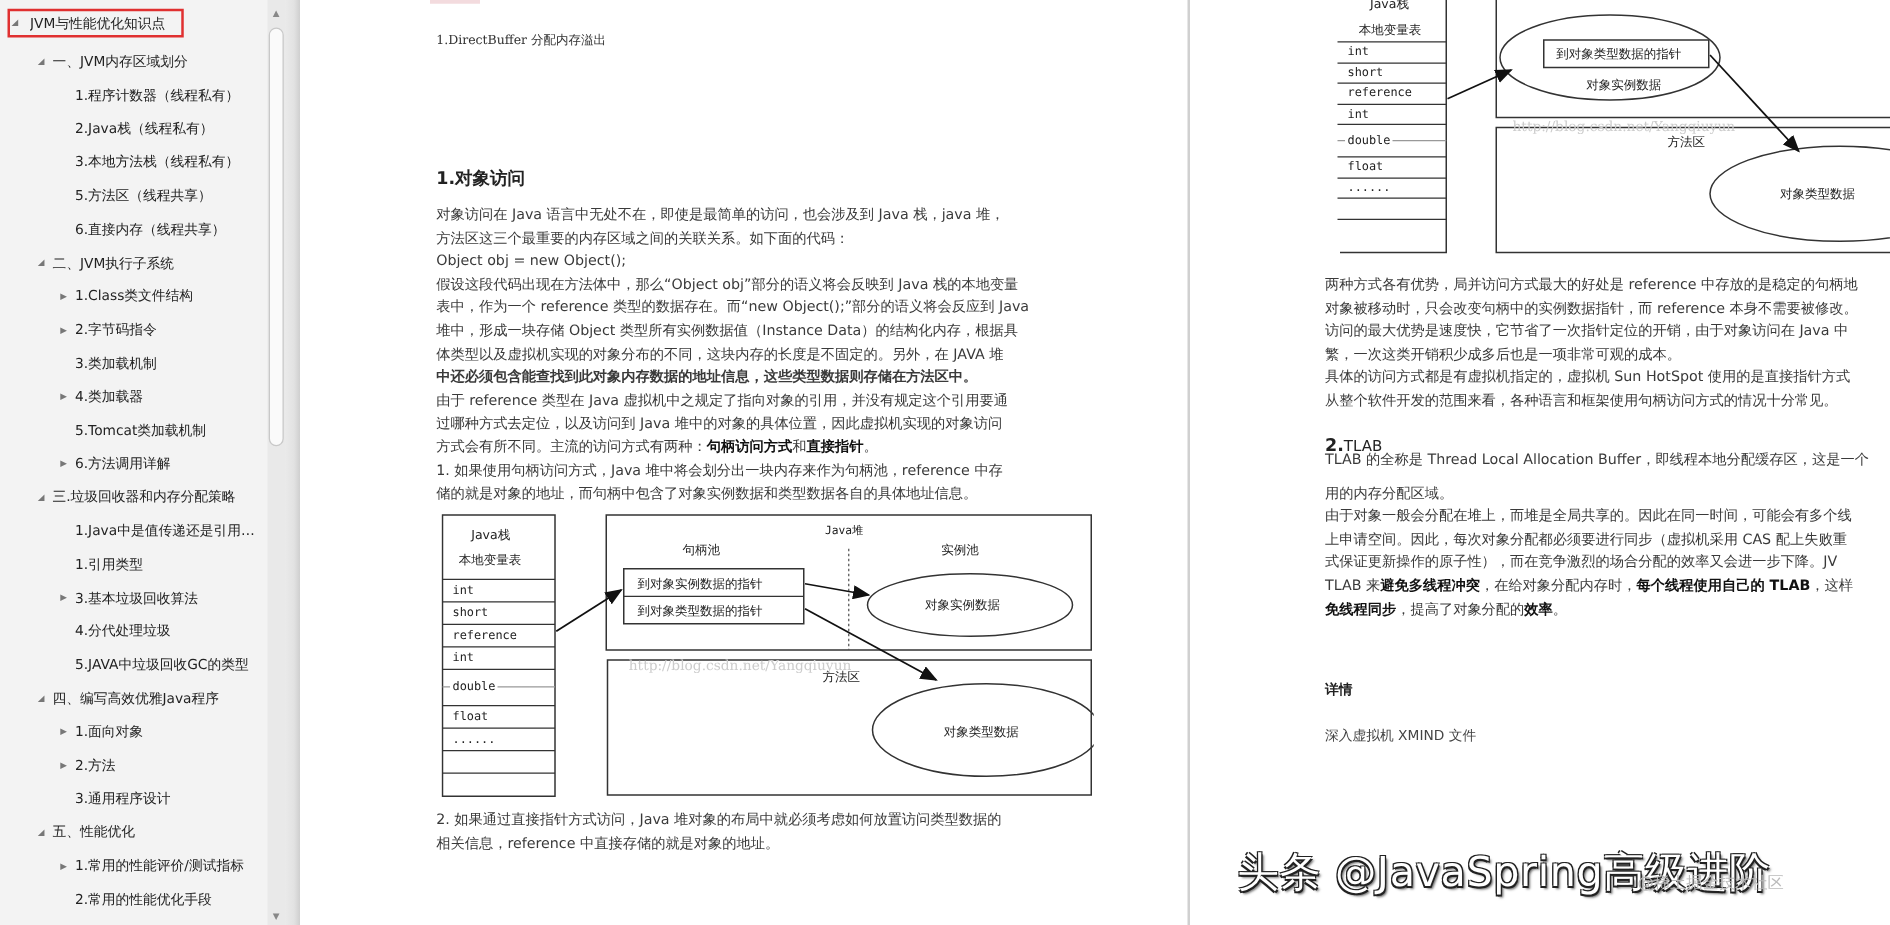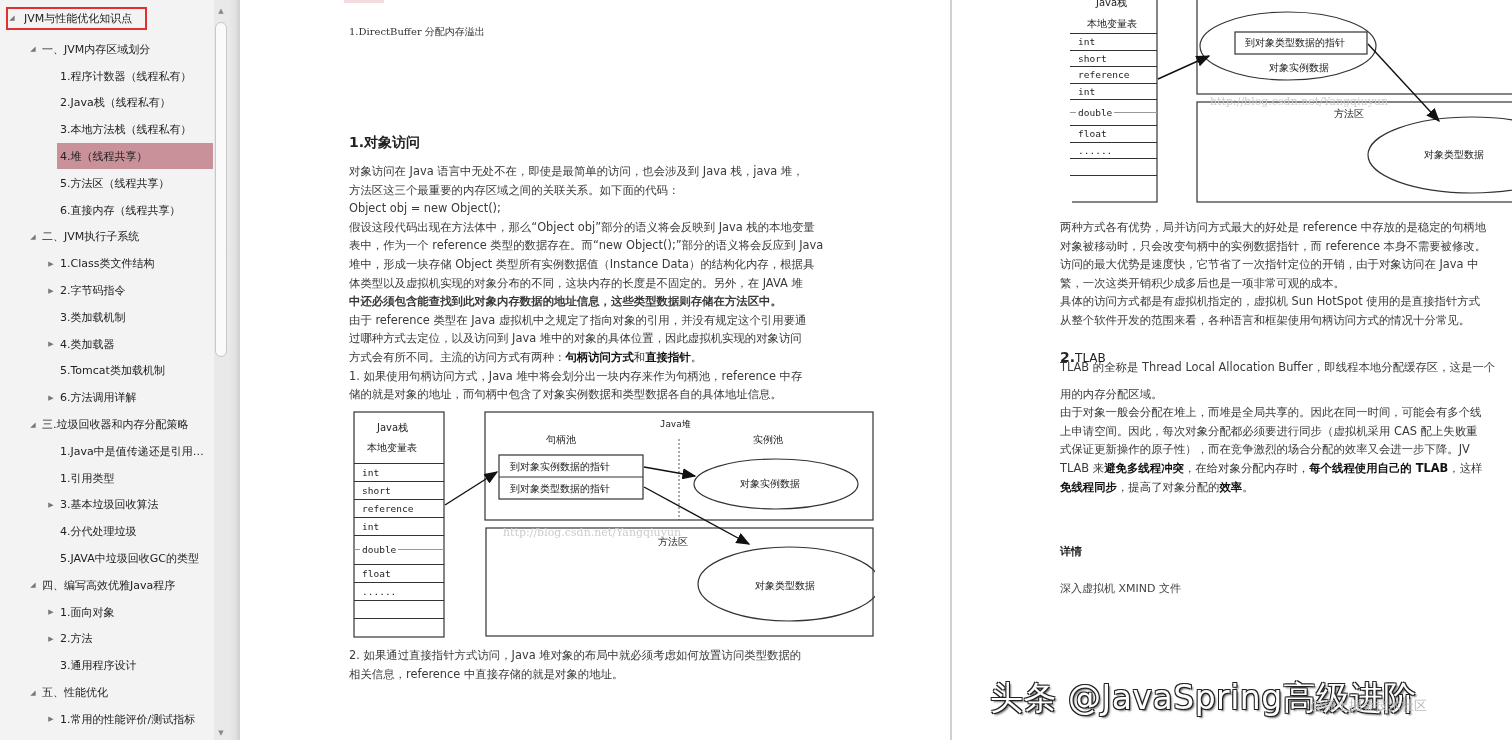--- a/index.html
+++ b/index.html
@@ -66,24 +66,20 @@
         <span class="lbl">一、JVM内存区域划分</span>
       </div>
       <div class="node l2">
         <span class="lbl">1.程序计数器（线程私有）</span>
       </div>
       <div class="node l2">
         <span class="lbl">2.Java栈（线程私有）</span>
       </div>
       <div class="node l2">
         <span class="lbl">3.本地方法栈（线程私有）</span>
-      </div>
-      <div class="node l2 selected">
-        <div class="hl"></div>
-        <span class="lbl">4.堆（线程共享）</span>
       </div>
       <div class="node l2">
         <span class="lbl">5.方法区（线程共享）</span>
       </div>
       <div class="node l2">
         <span class="lbl">6.直接内存（线程共享）</span>
       </div>
       <div class="node l1">
         <span class="tw">◢</span>
         <span class="lbl">二、JVM执行子系统</span>

